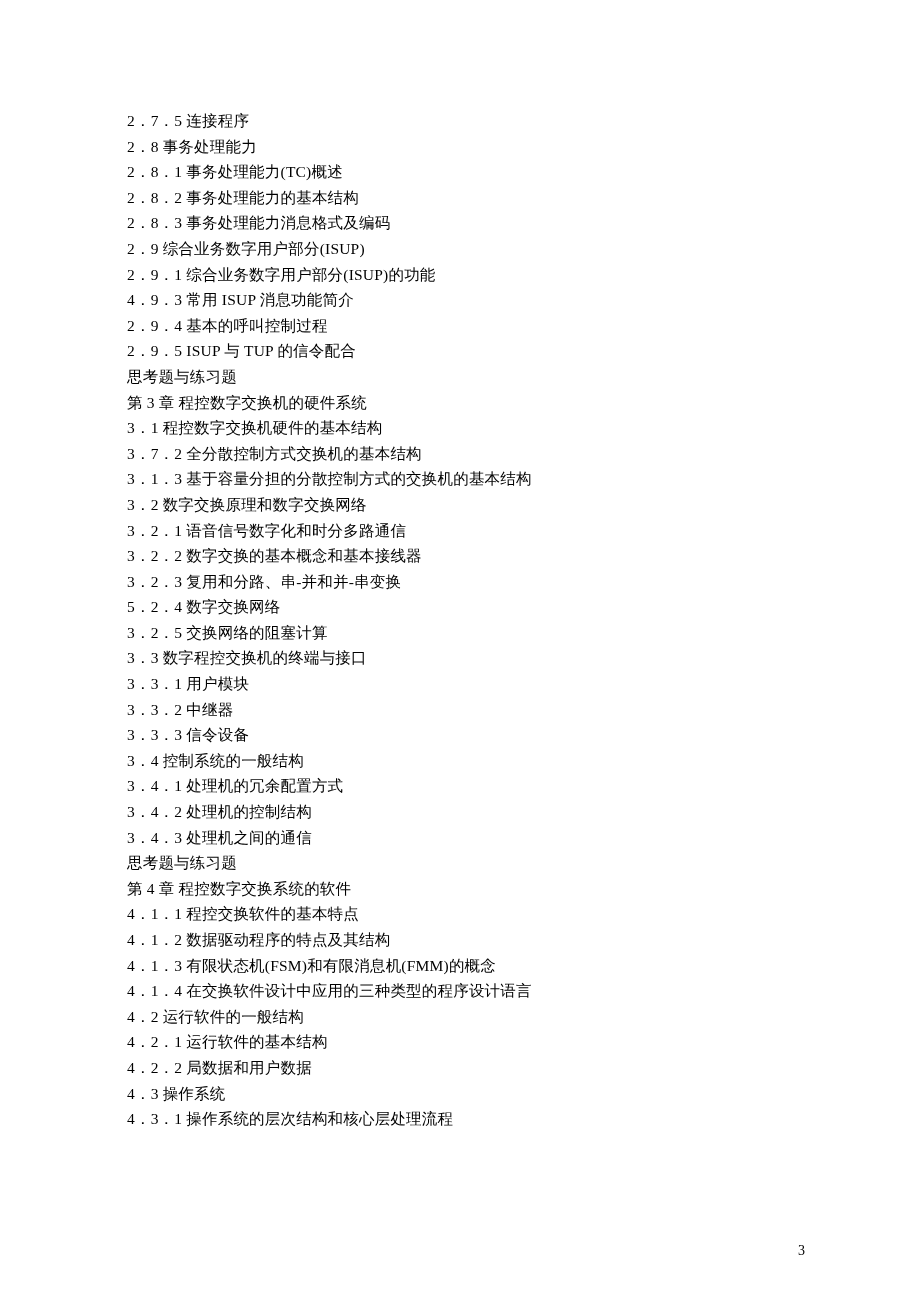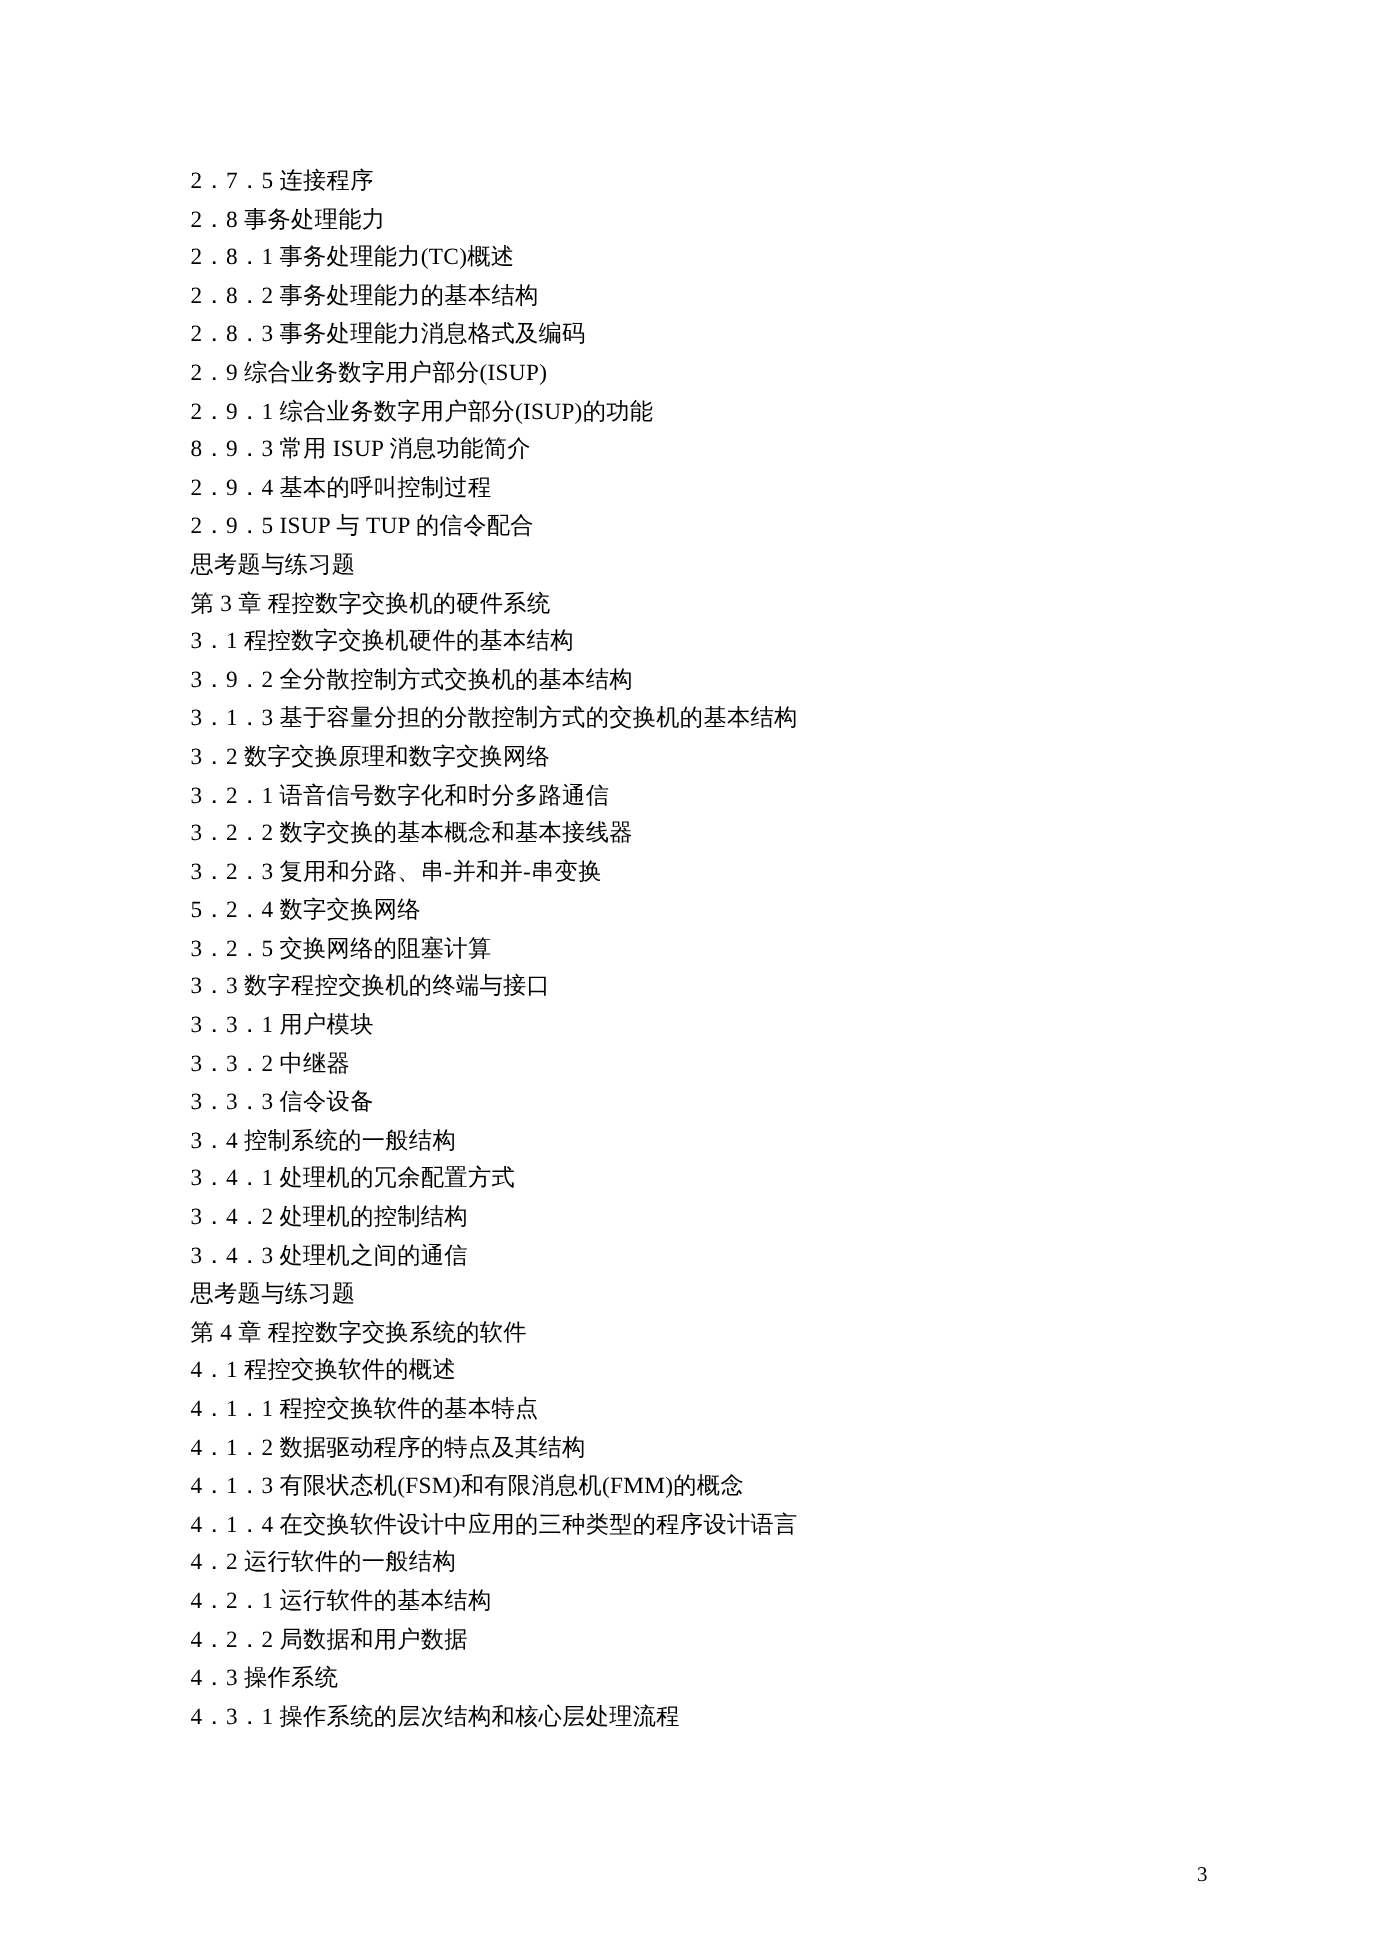--- a/index.html
+++ b/index.html
@@ -36,45 +36,44 @@
 <body>
 
 <div class="page-content">
   <div class="toc-line">2．7．5 连接程序</div>
   <div class="toc-line">2．8 事务处理能力</div>
   <div class="toc-line">2．8．1 事务处理能力(TC)概述</div>
   <div class="toc-line">2．8．2 事务处理能力的基本结构</div>
   <div class="toc-line">2．8．3 事务处理能力消息格式及编码</div>
   <div class="toc-line">2．9   综合业务数字用户部分(ISUP)</div>
   <div class="toc-line">2．9．1 综合业务数字用户部分(ISUP)的功能</div>
-  <div class="toc-line">8．9．3  常用 ISUP 消息功能简介</div>
+  <div class="toc-line">4．9．3  常用 ISUP 消息功能简介</div>
   <div class="toc-line">2．9．4 基本的呼叫控制过程</div>
   <div class="toc-line">2．9．5 ISUP 与 TUP 的信令配合</div>
   <div class="toc-line">思考题与练习题</div>
   <div class="toc-line">第 3 章 程控数字交换机的硬件系统</div>
   <div class="toc-line">3．1 程控数字交换机硬件的基本结构</div>
-  <div class="toc-line">3．9．2 全分散控制方式交换机的基本结构</div>
+  <div class="toc-line">3．7．2 全分散控制方式交换机的基本结构</div>
   <div class="toc-line">3．1．3 基于容量分担的分散控制方式的交换机的基本结构</div>
   <div class="toc-line">3．2 数字交换原理和数字交换网络</div>
   <div class="toc-line">3．2．1 语音信号数字化和时分多路通信</div>
   <div class="toc-line">3．2．2 数字交换的基本概念和基本接线器</div>
   <div class="toc-line">3．2．3  复用和分路、串-并和并-串变换</div>
   <div class="toc-line">5．2．4 数字交换网络</div>
   <div class="toc-line">3．2．5  交换网络的阻塞计算</div>
   <div class="toc-line">3．3 数字程控交换机的终端与接口</div>
   <div class="toc-line">3．3．1 用户模块</div>
   <div class="toc-line">3．3．2 中继器</div>
   <div class="toc-line">3．3．3 信令设备</div>
   <div class="toc-line">3．4 控制系统的一般结构</div>
   <div class="toc-line">3．4．1  处理机的冗余配置方式</div>
   <div class="toc-line">3．4．2  处理机的控制结构</div>
   <div class="toc-line">3．4．3  处理机之间的通信</div>
   <div class="toc-line">思考题与练习题</div>
   <div class="toc-line">第 4 章 程控数字交换系统的软件</div>
-  <div class="toc-line">4．1 程控交换软件的概述</div>
   <div class="toc-line">4．1．1 程控交换软件的基本特点</div>
   <div class="toc-line">4．1．2 数据驱动程序的特点及其结构</div>
   <div class="toc-line">4．1．3  有限状态机(FSM)和有限消息机(FMM)的概念</div>
   <div class="toc-line">4．1．4 在交换软件设计中应用的三种类型的程序设计语言</div>
   <div class="toc-line">4．2 运行软件的一般结构</div>
   <div class="toc-line">4．2．1 运行软件的基本结构</div>
   <div class="toc-line">4．2．2 局数据和用户数据</div>
   <div class="toc-line">4．3 操作系统</div>
   <div class="toc-line">4．3．1  操作系统的层次结构和核心层处理流程</div>
 </div>

